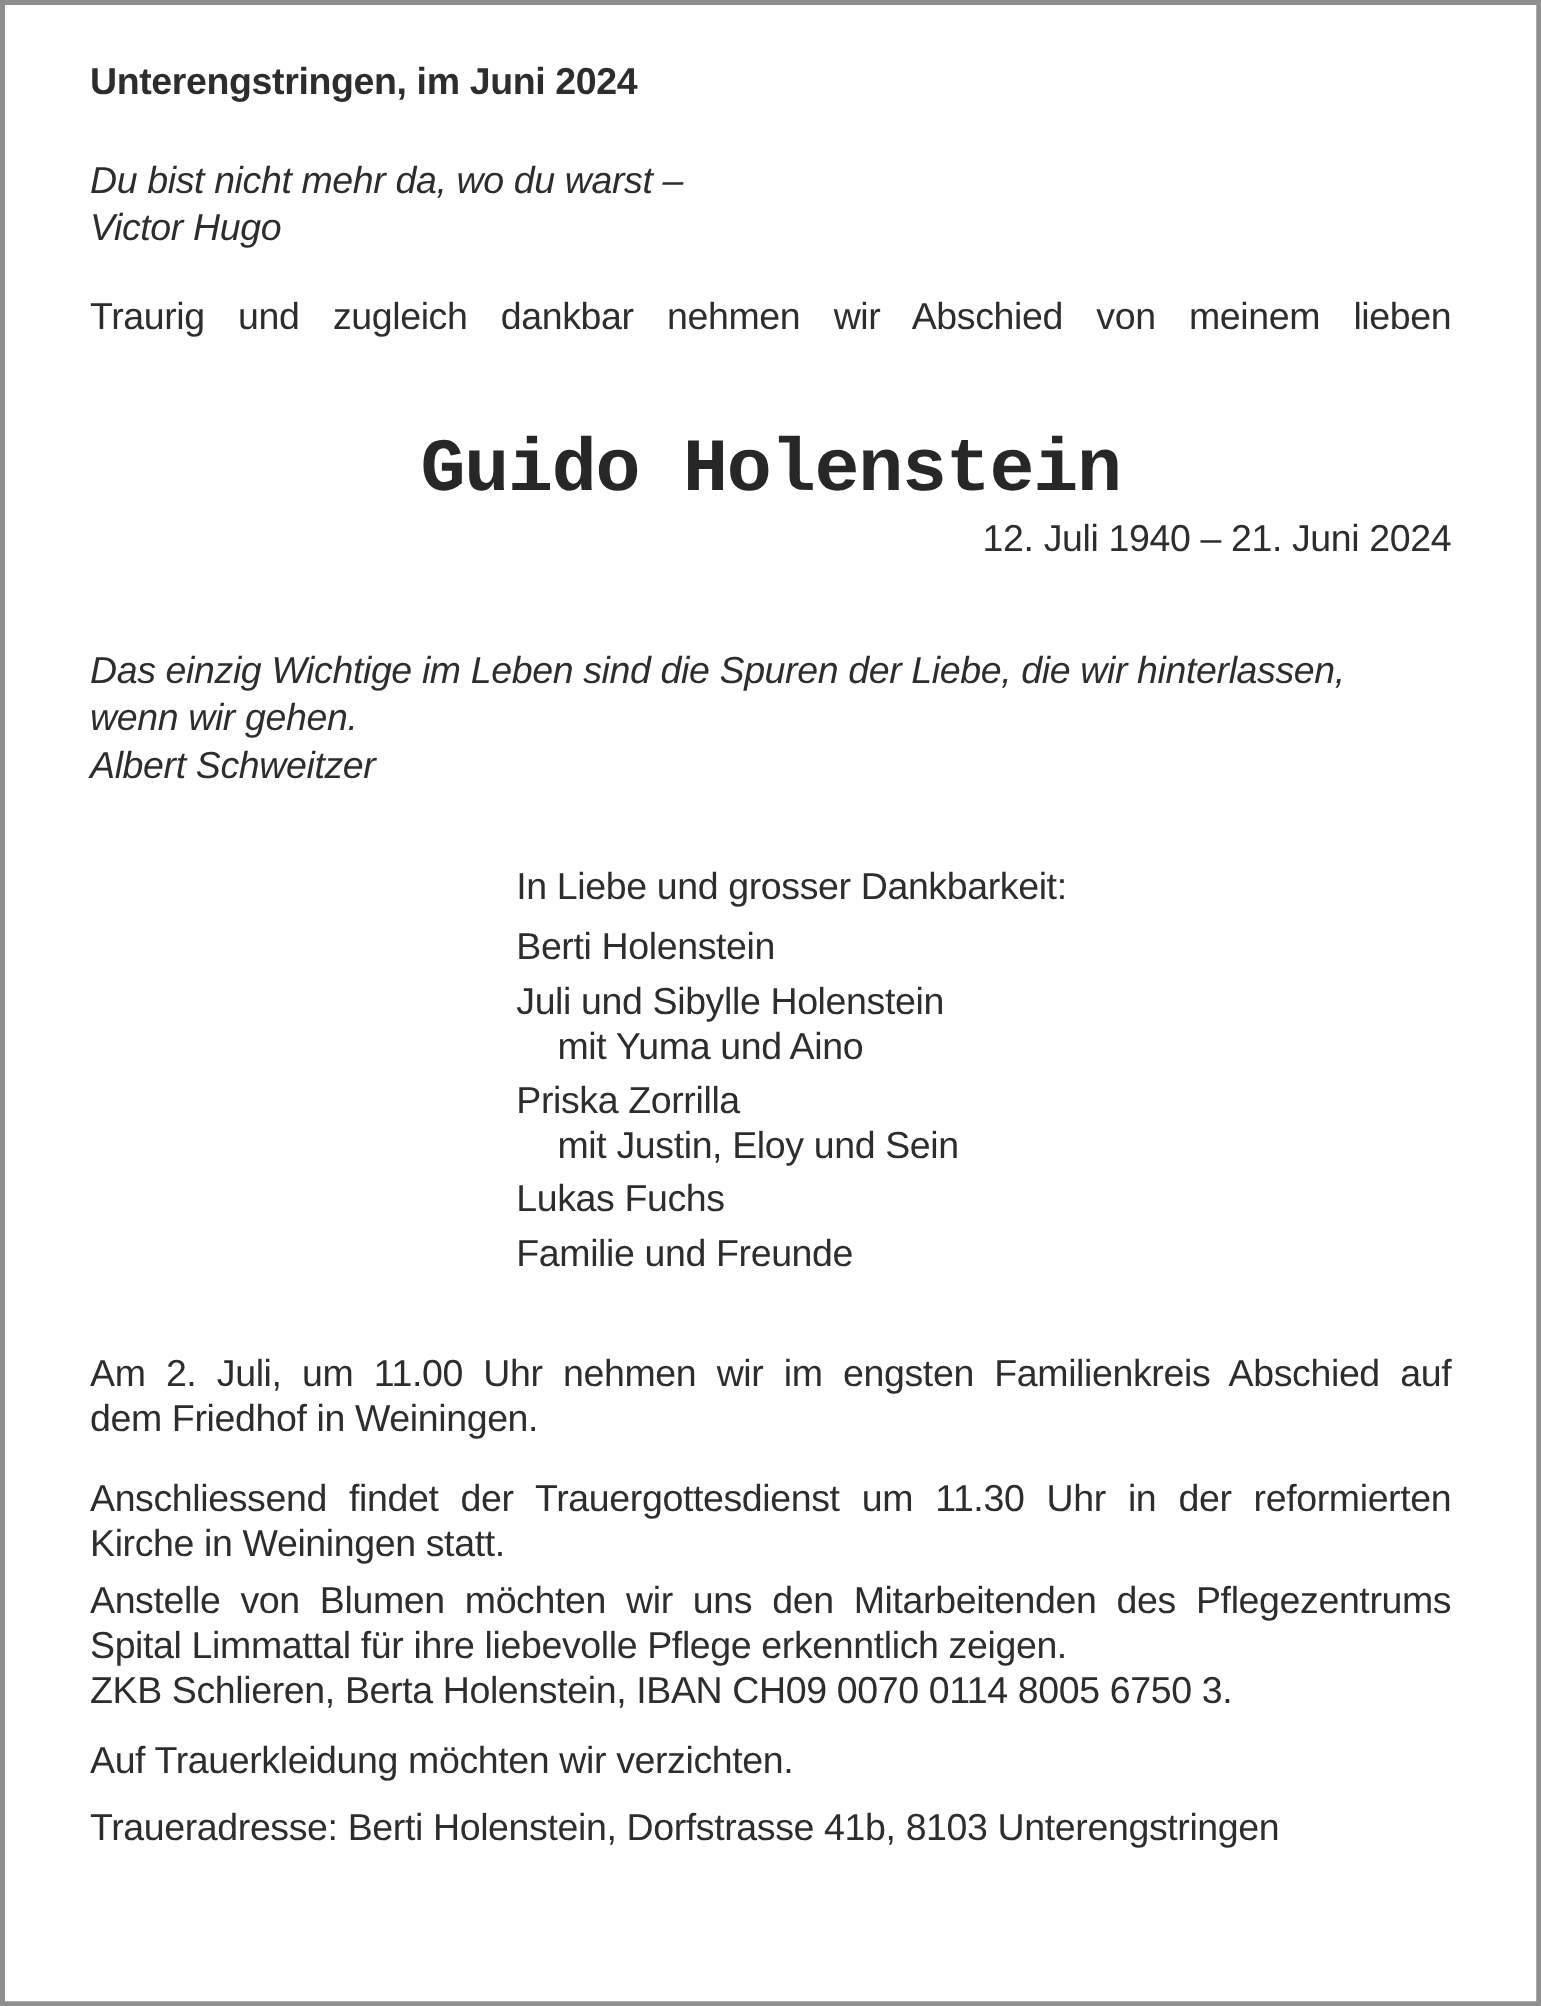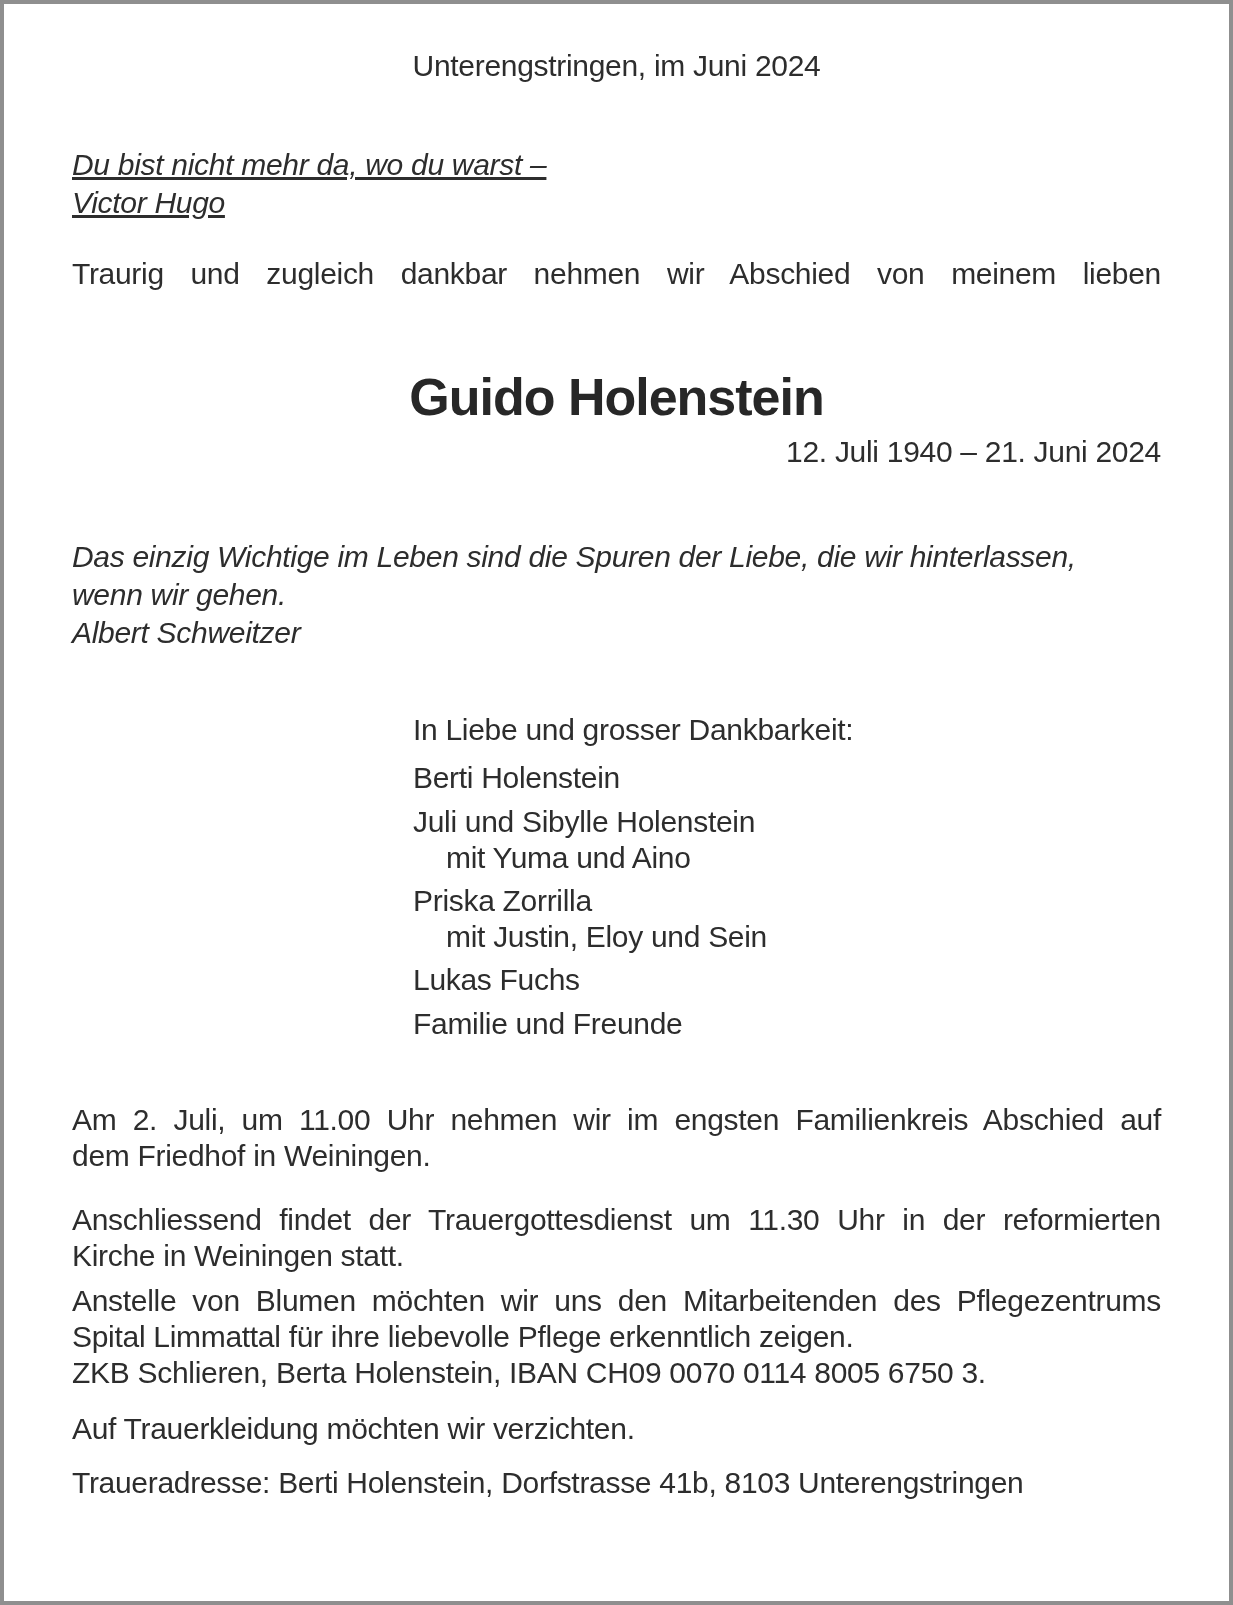--- a/index.html
+++ b/index.html
@@ -17,39 +17,40 @@
   .content {
     box-sizing: border-box;
     width: 100%;
     height: 100%;
     padding: 44px 68px 0 68px;
     font-size: 30px;
     line-height: 36px;
     letter-spacing: -0.3px;
   }
   .line { white-space: nowrap; }
-  .dateline { text-align: center; line-height: 36px; }
+  .dateline { text-align: left; line-height: 36px; font-weight: bold; }
   .quote {
     font-style: italic;
     line-height: 38px;
   }
-  .quote1 { margin-top: 62px; text-decoration: underline; }
+  .quote1 { margin-top: 42px; }
   .quote2 { margin-top: 68px; }
   .para { line-height: 36px; }
   .intro { margin-top: 34px; }
   .jline { text-align: justify; text-align-last: justify; white-space: normal; }
   .title {
     margin-top: 69px;
     text-align: center;
-    font-size: 52px;
+    font-size: 60px;
     line-height: 72px;
     font-weight: bold;
     letter-spacing: -1px;
     color: #272727;
     white-space: nowrap;
+    font-family: Liberation Mono, monospace;
   }
   .lifedates {
     margin-top: 1px;
     text-align: right;
     line-height: 36px;
   }
   .mourners {
     margin-top: 60px;
     padding-left: 341px;
     line-height: 36px;

